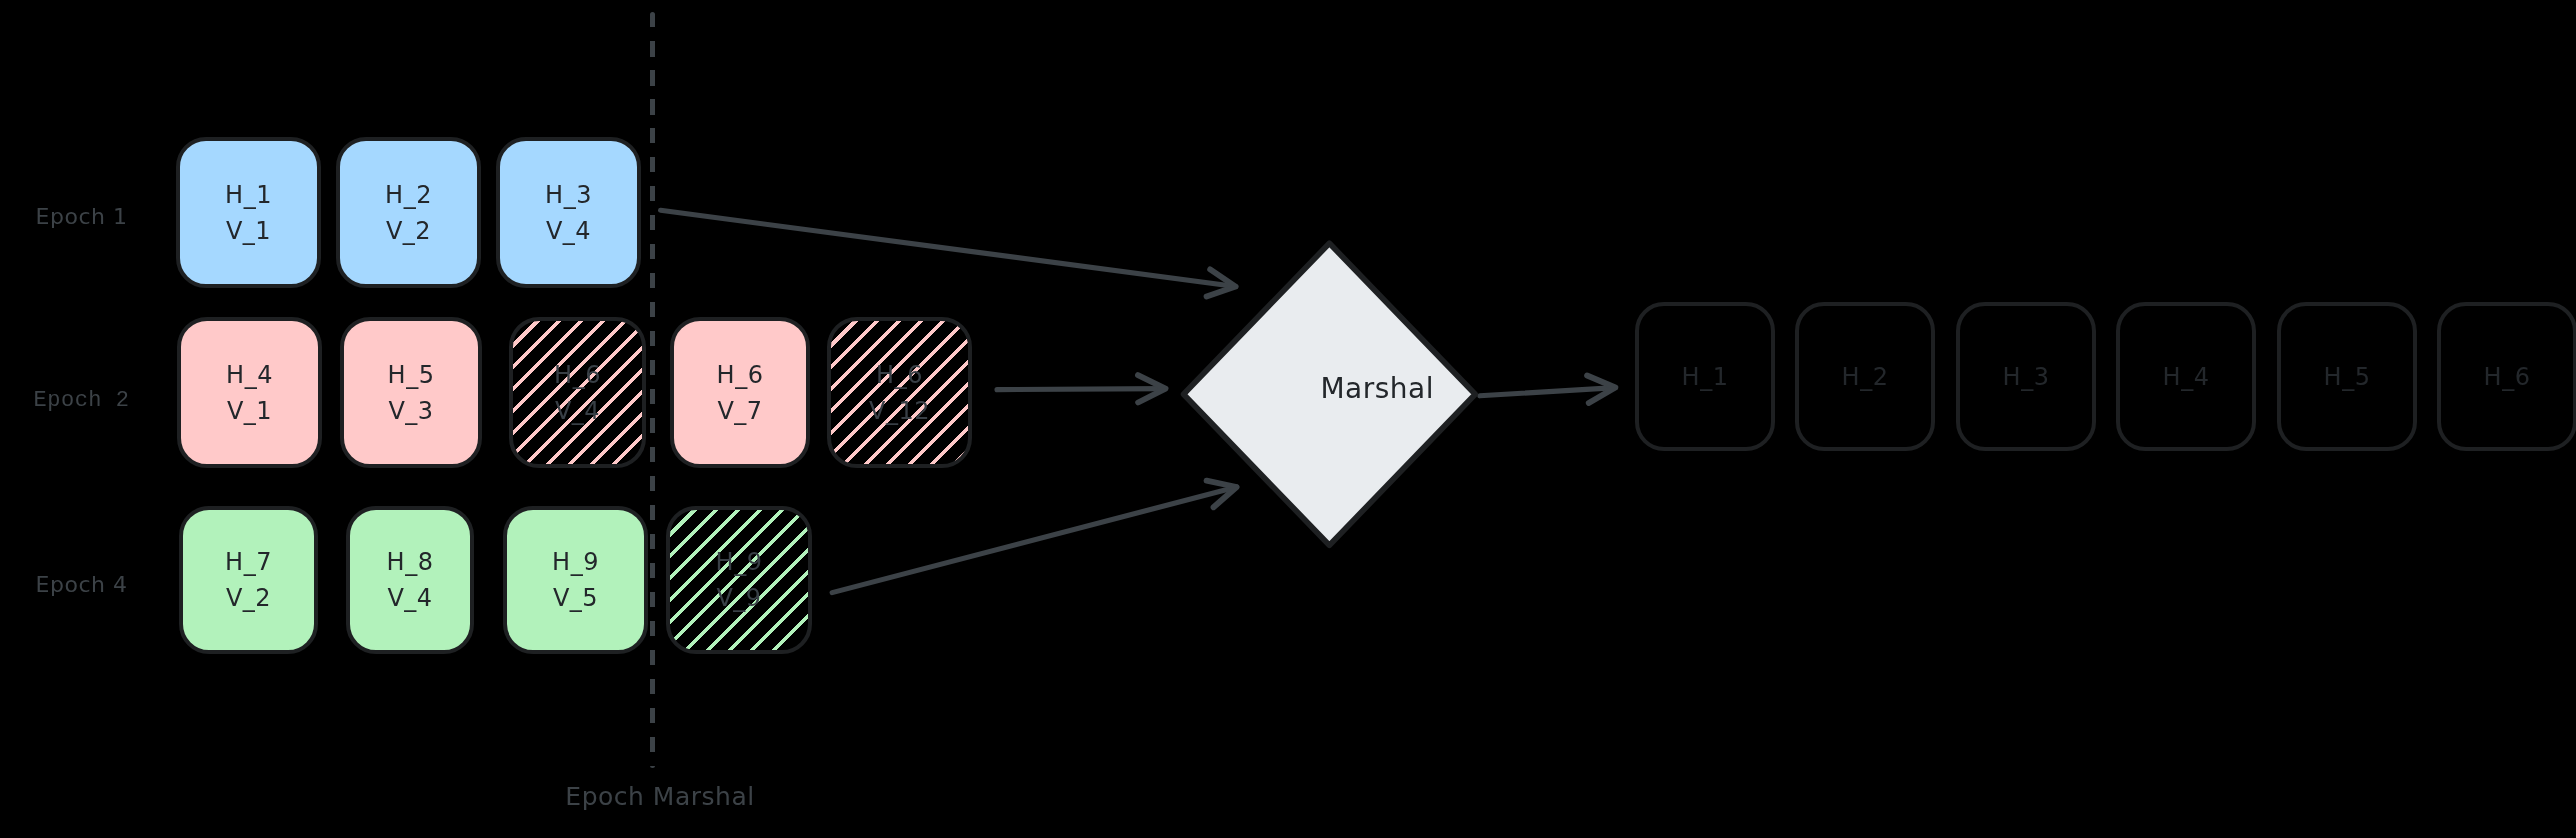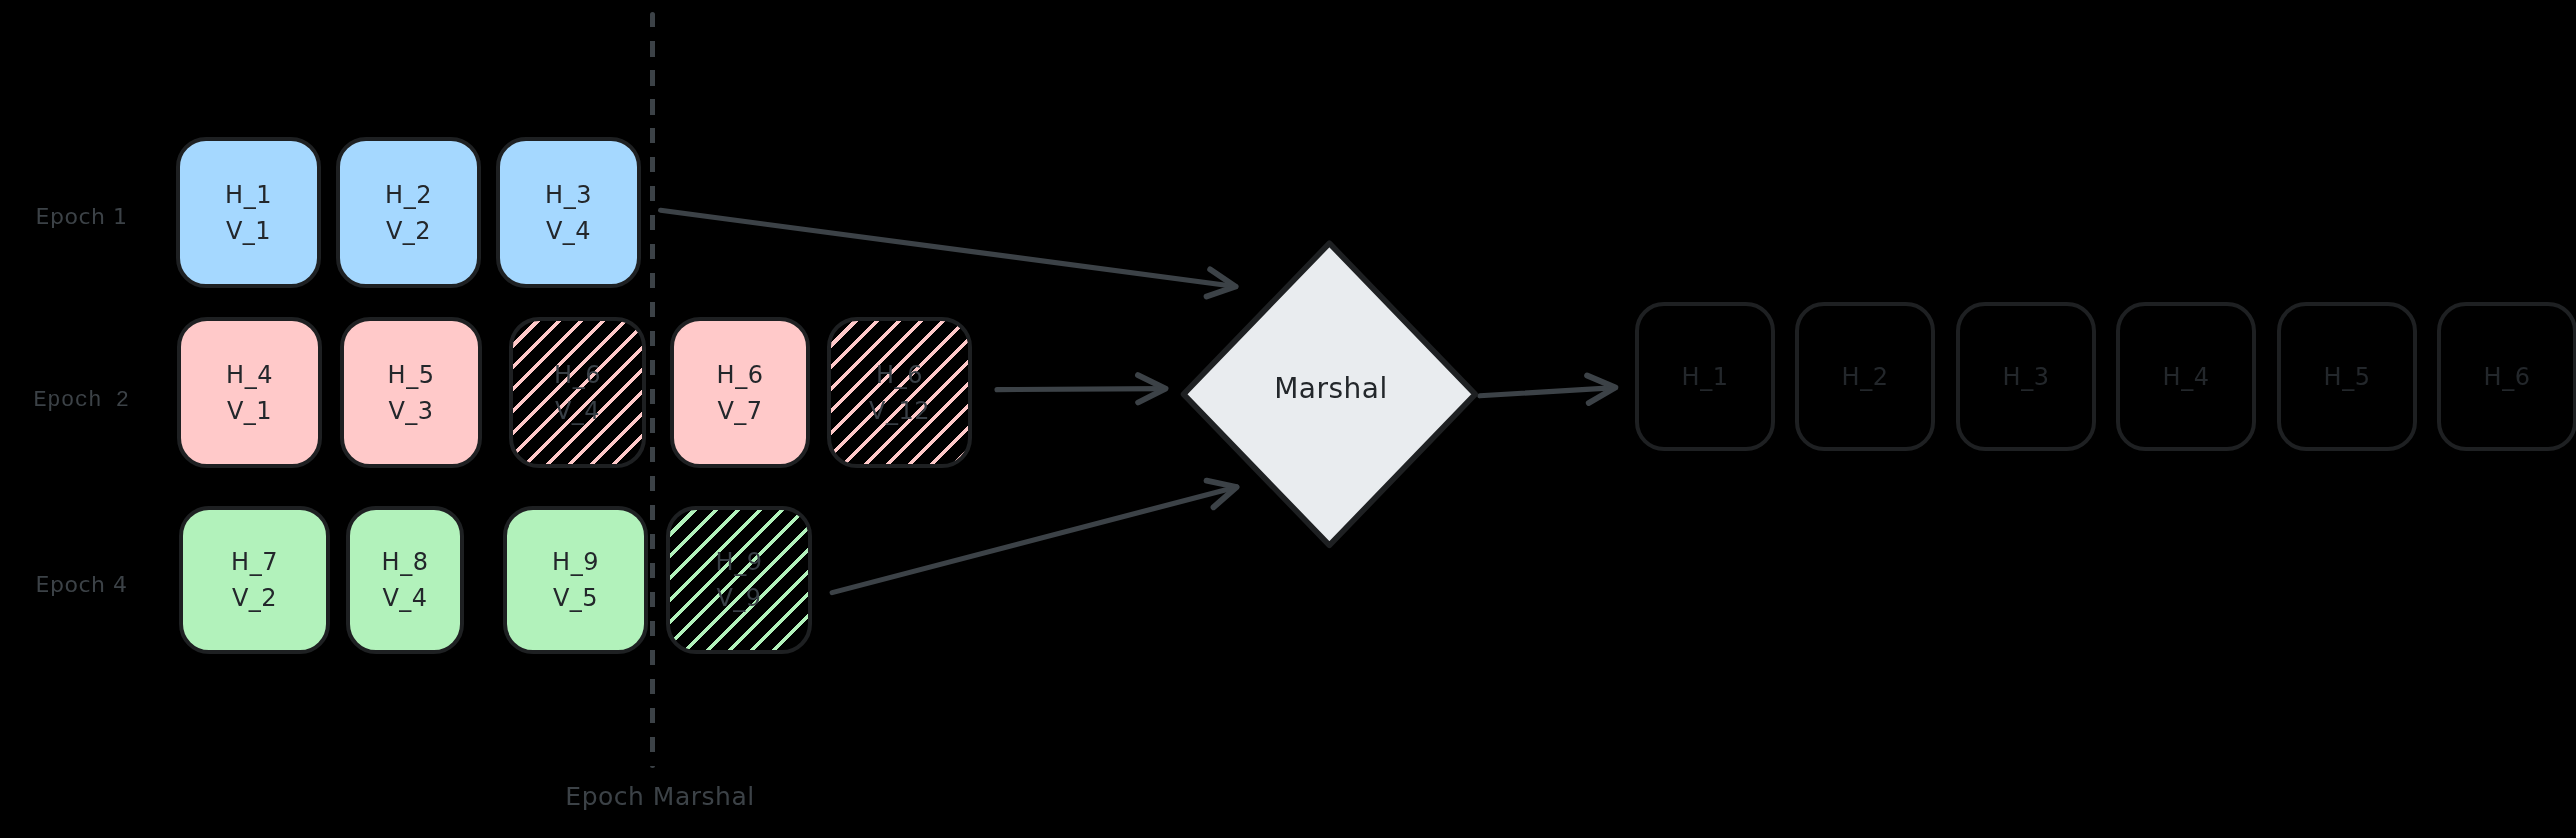--- a/index.html
+++ b/index.html
@@ -55,21 +55,21 @@
   }
   .boundary-label{
     position:absolute;left:526px;top:782px;width:268px;
     color:var(--muted);font-size:25px;letter-spacing:0.5px;
     text-align:center;white-space:nowrap;
   }
   .flow-svg{position:absolute;left:0;top:0;width:3072px;height:839px;}
   .marshal-label{
     position:absolute;left:1228px;top:372px;width:206px;
     color:var(--text);font-size:28px;letter-spacing:0.5px;
-    text-align:center;white-space:nowrap;
+    text-align:right;white-space:nowrap;
   }
   .outcell{
     position:absolute;top:302px;width:140px;height:149px;
     border:4.6px solid var(--stroke);
     border-radius:29px;
     display:flex;align-items:center;justify-content:center;
     color:var(--text);font-size:24px;letter-spacing:0.5px;
   }
 </style>
 </head>
@@ -111,25 +111,25 @@
   </div>
   <div class="cell pink" style="left:670px;top:317px;width:140px;">
     <span>H_6</span>
     <span>V_7</span>
   </div>
   <div class="cell hatch-pink" style="left:827px;top:317px;width:145px;">
     <span>H_6</span>
     <span>V_12</span>
   </div>
 
-  <div class="cell green" style="left:179px;top:506px;width:151px;height:148px;">
+  <div class="cell green" style="left:179px;top:506px;width:139px;height:148px;">
     <span>H_7</span>
     <span>V_2</span>
   </div>
-  <div class="cell green" style="left:346px;top:506px;width:118px;height:148px;">
+  <div class="cell green" style="left:346px;top:506px;width:128px;height:148px;">
     <span>H_8</span>
     <span>V_4</span>
   </div>
   <div class="cell green" style="left:503px;top:506px;width:145px;height:148px;">
     <span>H_9</span>
     <span>V_5</span>
   </div>
   <div class="cell hatch-green" style="left:666px;top:506px;width:146px;height:148px;">
     <span>H_9</span>
     <span>V_9</span>

